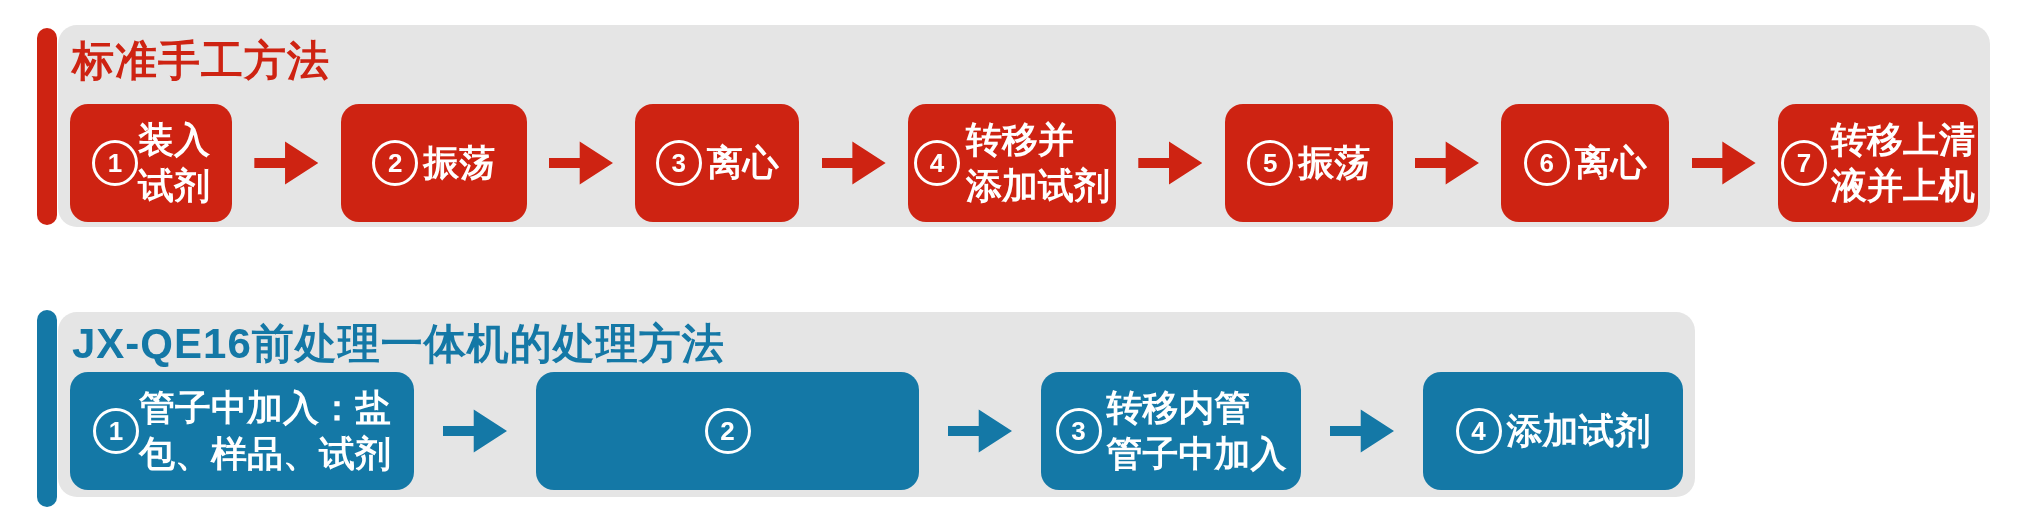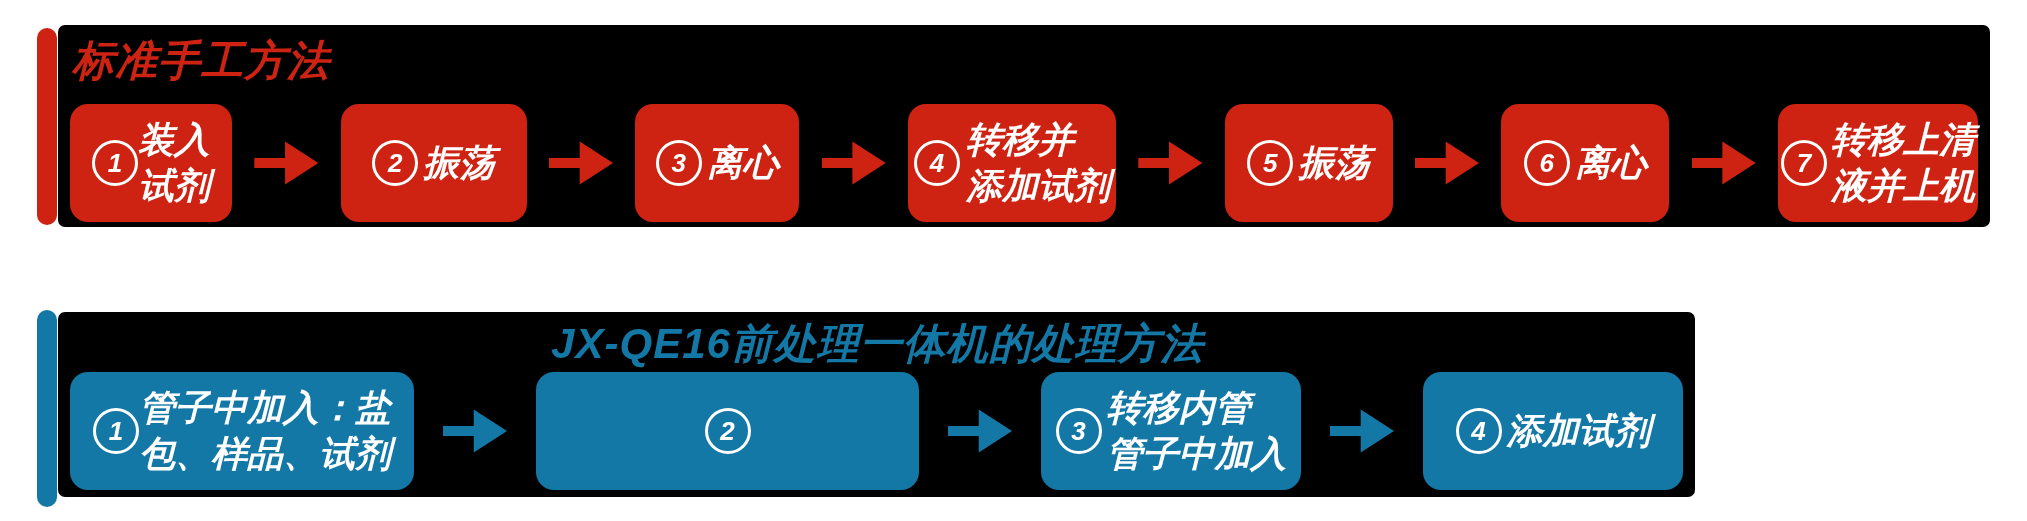--- a/index.html
+++ b/index.html
@@ -7,29 +7,29 @@
     position:relative;
     width:2027px;height:521px;
     overflow:hidden;
     background:#ffffff;
     font-family:"Liberation Sans", sans-serif;
   }
   .section{position:absolute;left:37px;display:flex;align-items:flex-start;}
   .vbar{width:20px;border-radius:10px;flex:0 0 auto;margin-right:1px;}
   .vbar.red{background:#ce2312;height:197px;margin-top:3px;}
   .vbar.blue{background:#1478a6;height:197px;margin-top:-2px;}
-  .panel{background:#000000;border-radius:7px;box-sizing:border-box;font-style:italic;}
+  .panel{background:#e5e5e5;border-radius:19px;box-sizing:border-box;}
   .panel.top{width:1932px;height:202px;padding:14px 12px 0;}
   .panel.bottom{width:1637px;height:185px;padding:10px 12px 0;}
   .ptitle{
     font-size:42px;font-weight:bold;line-height:44px;
     padding-left:2px;letter-spacing:1px;
   }
   .ptitle.red{color:#ce2312;}
-  .ptitle.blue{color:#1478a6;text-align:center;}
+  .ptitle.blue{color:#1478a6;}
   .row{display:flex;align-items:center;justify-content:space-between;}
   .row.top{margin-top:21px;}
   .row.bottom{margin-top:6px;}
   .box{
     height:118px;border-radius:18px;
     display:flex;align-items:center;justify-content:center;
     color:#ffffff;font-weight:bold;
     box-sizing:border-box;padding:0 8px;flex:0 0 auto;
   }
   .box.red{background:#ce2312;}

